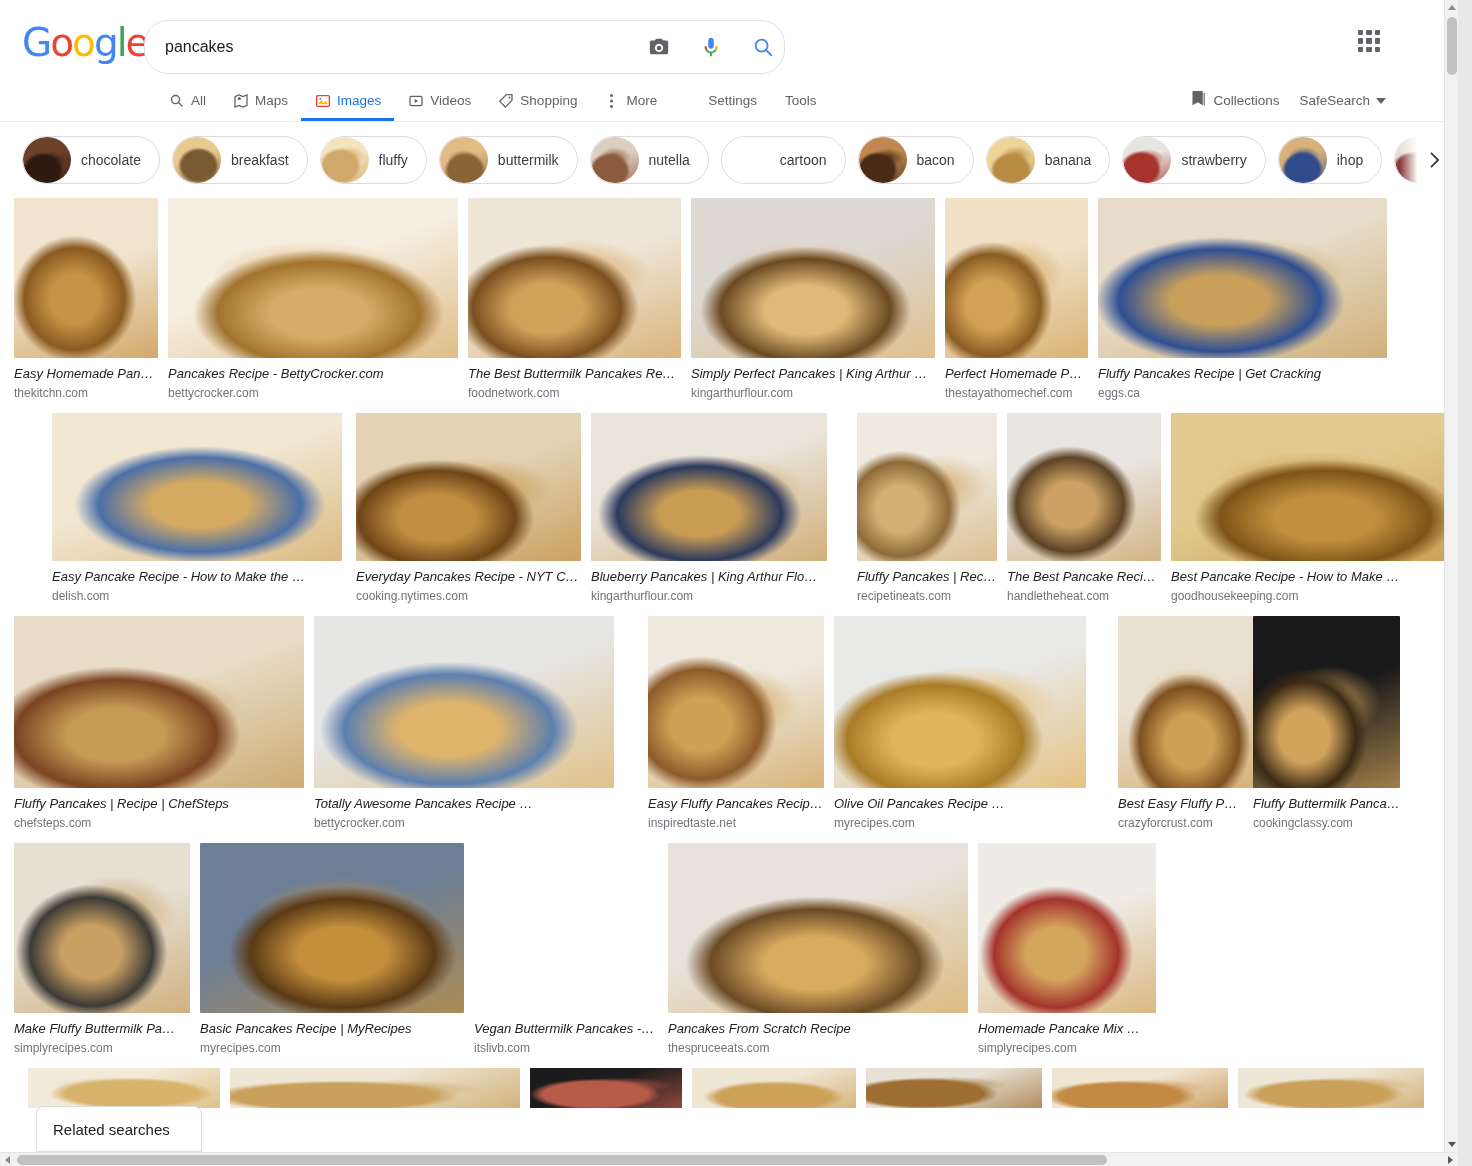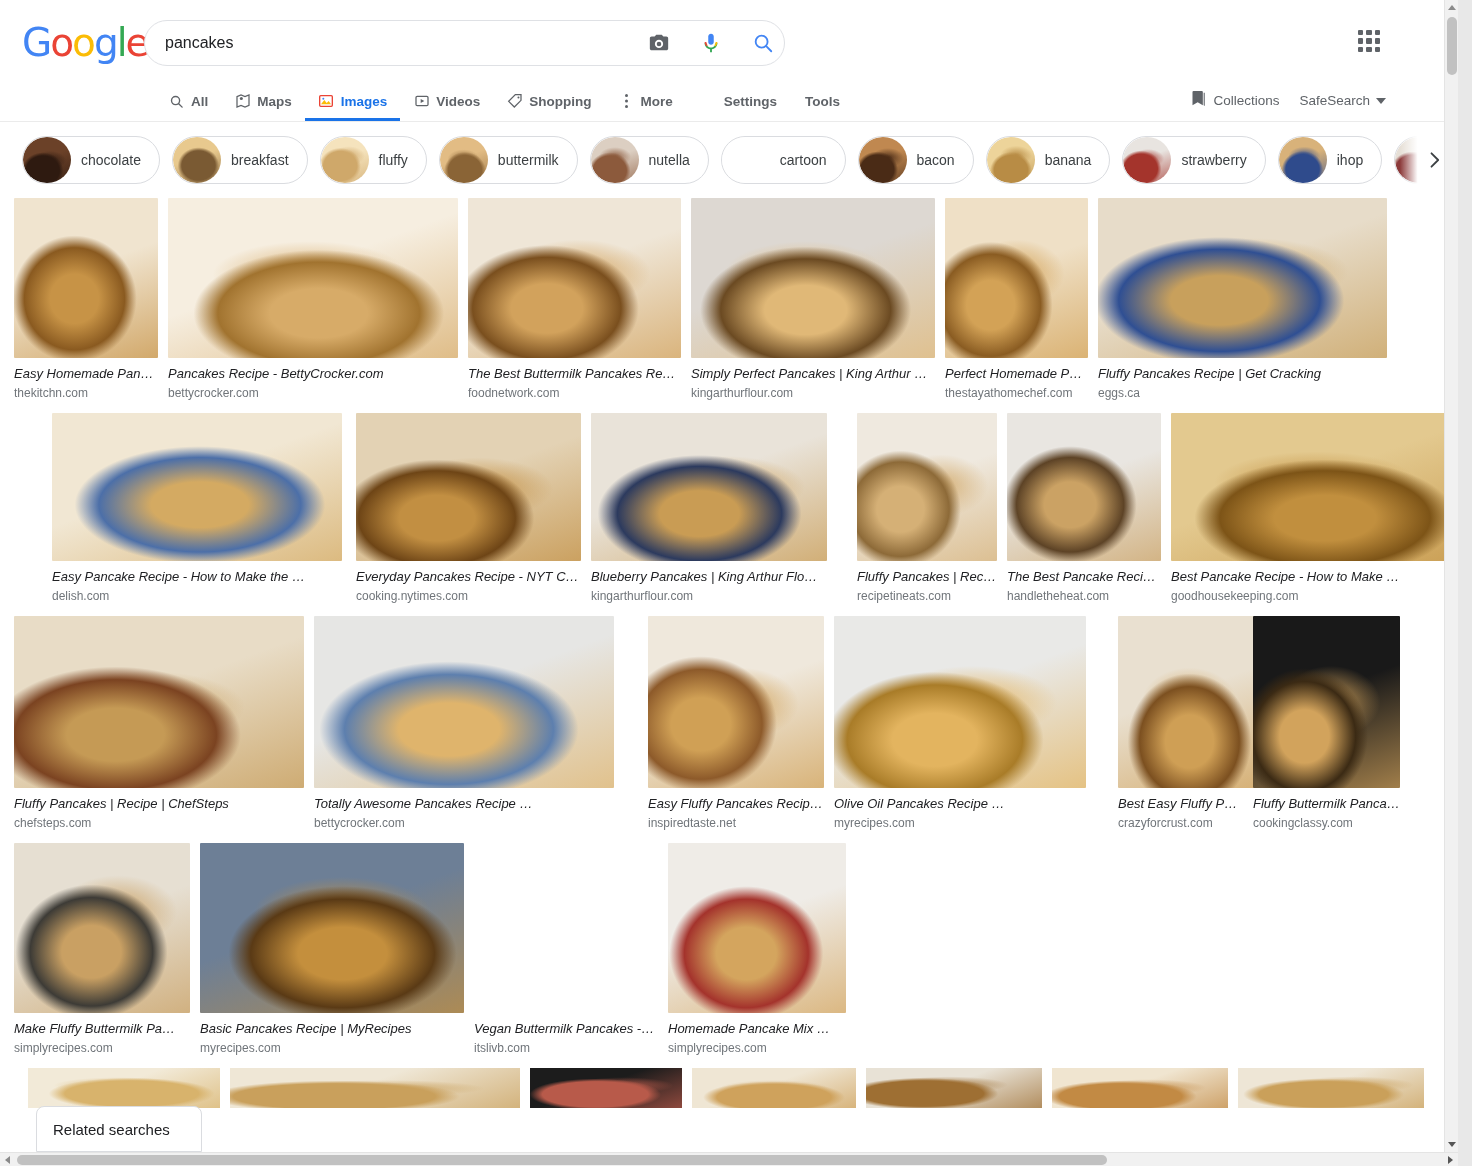--- a/index.html
+++ b/index.html
@@ -43,21 +43,21 @@
     user-select: none;
   }
   #logo .b { color: #4285F4; }
   #logo .r { color: #EA4335; }
   #logo .y { color: #FBBC05; }
   #logo .g { color: #34A853; }
 
   #searchbar {
     position: absolute;
     left: 144px; top: 20px;
-    width: 641px; height: 46px;
+    width: 641px; height: 54px;
     border: 1px solid #dfe1e5;
     border-radius: 24px;
     background: #fff;
     display: flex;
     align-items: center;
     gap: 10px;
   }
   #search-input {
     flex: 1;
     border: none; outline: none;
@@ -93,22 +93,21 @@
     border-radius: 1px;
     display: block;
   }
 
   
   #navrow {
     position: absolute;
     left: 0; top: 80px;
     width: 100%; height: 41px;
     display: flex;
-    align-items: flex-end;
-    font-weight: bold;
+    align-items: center;
   }
   .tab {
     display: flex;
     align-items: center;
     gap: 6px;
     height: 40px;
     padding: 0 13px;
     font-size: 13.5px;
     color: #5f6368;
     cursor: pointer;
@@ -596,20 +595,25 @@
           <div class="res-cell" style="width: 264px;">
             <div class="thumb" style="width: 264px; height: 170px; background-image: radial-gradient(60% 55% at 54% 65%, rgb(196, 143, 61) 0%, rgb(196, 143, 61) 28%, rgb(90, 58, 21) 58%, rgba(0, 0, 0, 0) 72%), radial-gradient(48% 30% at 54% 41%, rgb(196, 143, 61) 0%, rgba(0, 0, 0, 0) 70%), linear-gradient(160deg, rgb(109, 127, 150) 0%, rgb(109, 127, 150) 45%, rgb(196, 143, 61) 120%);"></div>
             <div class="cap-title">Basic Pancakes Recipe | MyRecipes</div>
             <div class="cap-site">myrecipes.com</div>
           </div>
           <div class="res-cell" style="width: 184px;">
             <div class="thumb" style="width: 184px; height: 170px;"></div>
             <div class="cap-title">Vegan Buttermilk Pancakes -…</div>
             <div class="cap-site">itslivb.com</div>
           </div>
+          <div class="res-cell" style="width: 300px;">
+            <div class="thumb" style="width: 300px; height: 170px; background-image: radial-gradient(60% 55% at 49% 71%, rgb(217, 171, 95) 0%, rgb(217, 171, 95) 28%, rgb(107, 74, 37) 58%, rgba(0, 0, 0, 0) 72%), radial-gradient(48% 30% at 60% 53%, rgb(217, 171, 95) 0%, rgba(0, 0, 0, 0) 70%), linear-gradient(160deg, rgb(231, 227, 220) 0%, rgb(231, 227, 220) 45%, rgb(217, 171, 95) 120%);"></div>
+            <div class="cap-title">Pancakes From Scratch Recipe</div>
+            <div class="cap-site">thespruceeats.com</div>
+          </div>
           <div class="res-cell" style="width: 178px;">
             <div class="thumb" style="width: 178px; height: 170px; background-image: radial-gradient(60% 55% at 44% 65%, rgb(212, 165, 94) 0%, rgb(212, 165, 94) 28%, rgb(164, 51, 44) 58%, rgba(0, 0, 0, 0) 72%), radial-gradient(48% 30% at 48% 51%, rgb(212, 165, 94) 0%, rgba(0, 0, 0, 0) 70%), linear-gradient(160deg, rgb(239, 236, 231) 0%, rgb(239, 236, 231) 45%, rgb(212, 165, 94) 120%);"></div>
             <div class="cap-title">Homemade Pancake Mix …</div>
             <div class="cap-site">simplyrecipes.com</div>
           </div>
         </div>
         <div class="bleed-row">
           <div class="bleed" style="width: 192px; background-image: radial-gradient(60% 55% at 54% 64%, rgb(216, 179, 108) 0%, rgb(216, 179, 108) 28%, rgb(216, 179, 108) 58%, rgba(0, 0, 0, 0) 72%), radial-gradient(48% 30% at 47% 44%, rgb(216, 179, 108) 0%, rgba(0, 0, 0, 0) 70%), linear-gradient(160deg, rgb(242, 234, 216) 0%, rgb(242, 234, 216) 45%, rgb(216, 179, 108) 120%);"></div>
           <div class="bleed" style="width: 290px; background-image: radial-gradient(60% 55% at 36% 71%, rgb(201, 160, 92) 0%, rgb(201, 160, 92) 28%, rgb(201, 160, 92) 58%, rgba(0, 0, 0, 0) 72%), radial-gradient(48% 30% at 54% 51%, rgb(201, 160, 92) 0%, rgba(0, 0, 0, 0) 70%), linear-gradient(160deg, rgb(239, 231, 214) 0%, rgb(239, 231, 214) 45%, rgb(201, 160, 92) 120%);"></div>
           <div class="bleed" style="width: 152px; background-image: radial-gradient(60% 55% at 43% 66%, rgb(184, 90, 74) 0%, rgb(184, 90, 74) 28%, rgb(184, 90, 74) 58%, rgba(0, 0, 0, 0) 72%), radial-gradient(48% 30% at 61% 44%, rgb(184, 90, 74) 0%, rgba(0, 0, 0, 0) 70%), linear-gradient(160deg, rgb(28, 28, 28) 0%, rgb(28, 28, 28) 45%, rgb(184, 90, 74) 120%);"></div>

